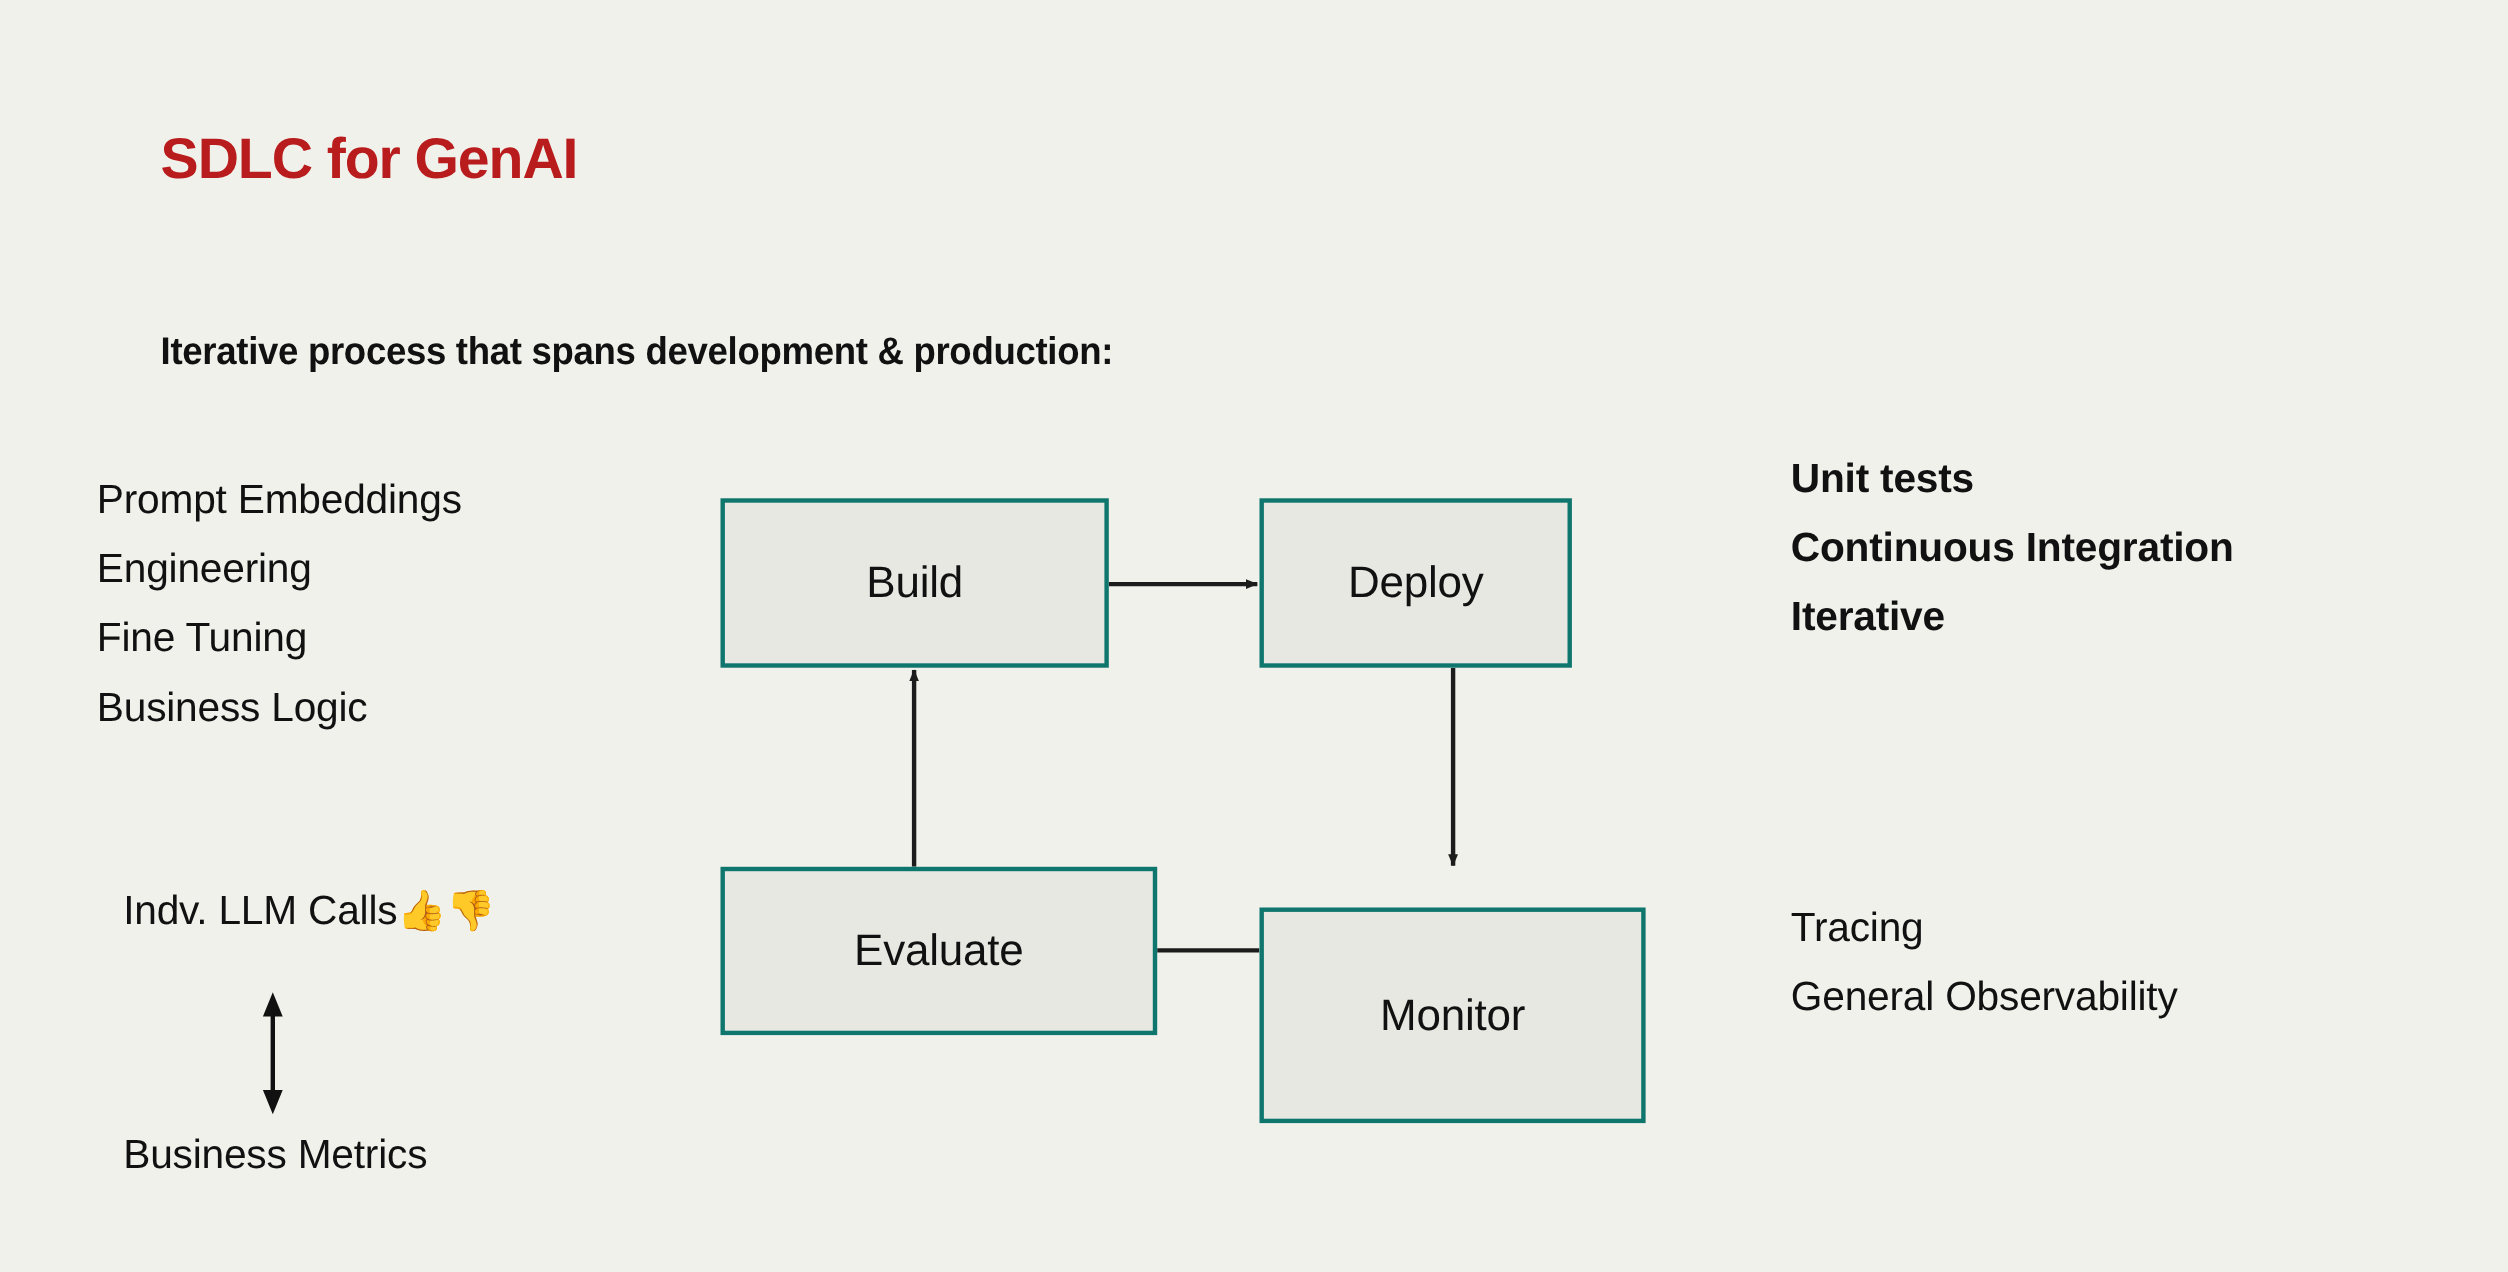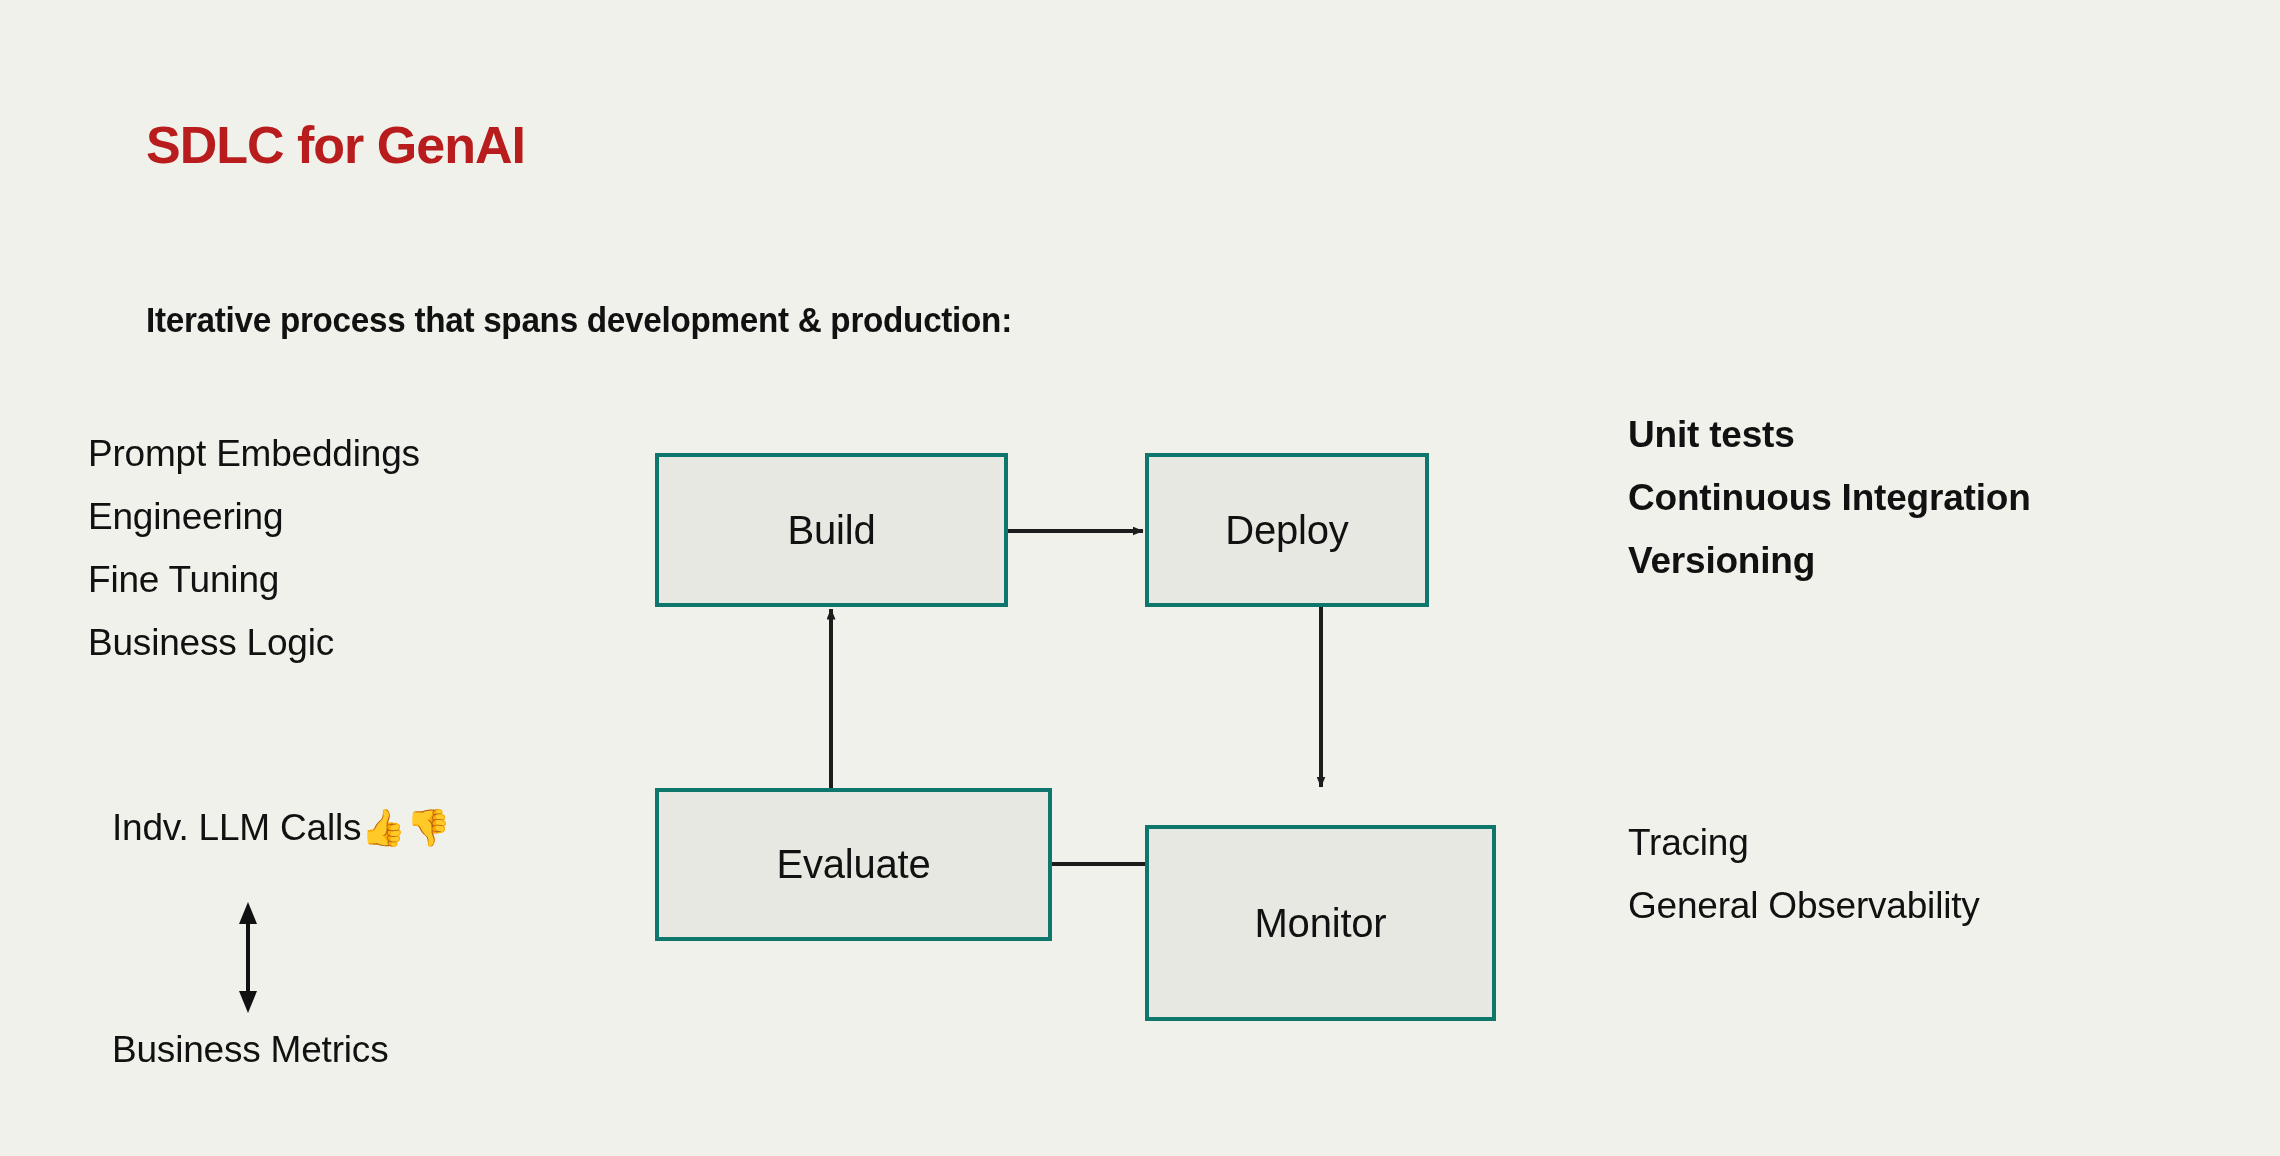--- a/index.html
+++ b/index.html
@@ -127,21 +127,21 @@
   <div class="annot-col" id="col-left-top">
     <span class="annot-line">Prompt Embeddings</span>
     <span class="annot-line">Engineering</span>
     <span class="annot-line">Fine Tuning</span>
     <span class="annot-line">Business Logic</span>
   </div>
 
   <div class="annot-col" id="col-right-top">
     <span class="annot-line">Unit tests</span>
     <span class="annot-line">Continuous Integration</span>
-    <span class="annot-line">Versioning</span>
+    <span class="annot-line">Iterative</span>
   </div>
 
   <div class="annot-col" id="col-right-bot">
     <span class="annot-line">Tracing</span>
     <span class="annot-line">General Observability</span>
   </div>
 
   <div class="annot-solo" id="llm-calls">
     <span>Indv. LLM Calls</span><span class="emoji">👍</span><span class="emoji">👎</span>
   </div>

